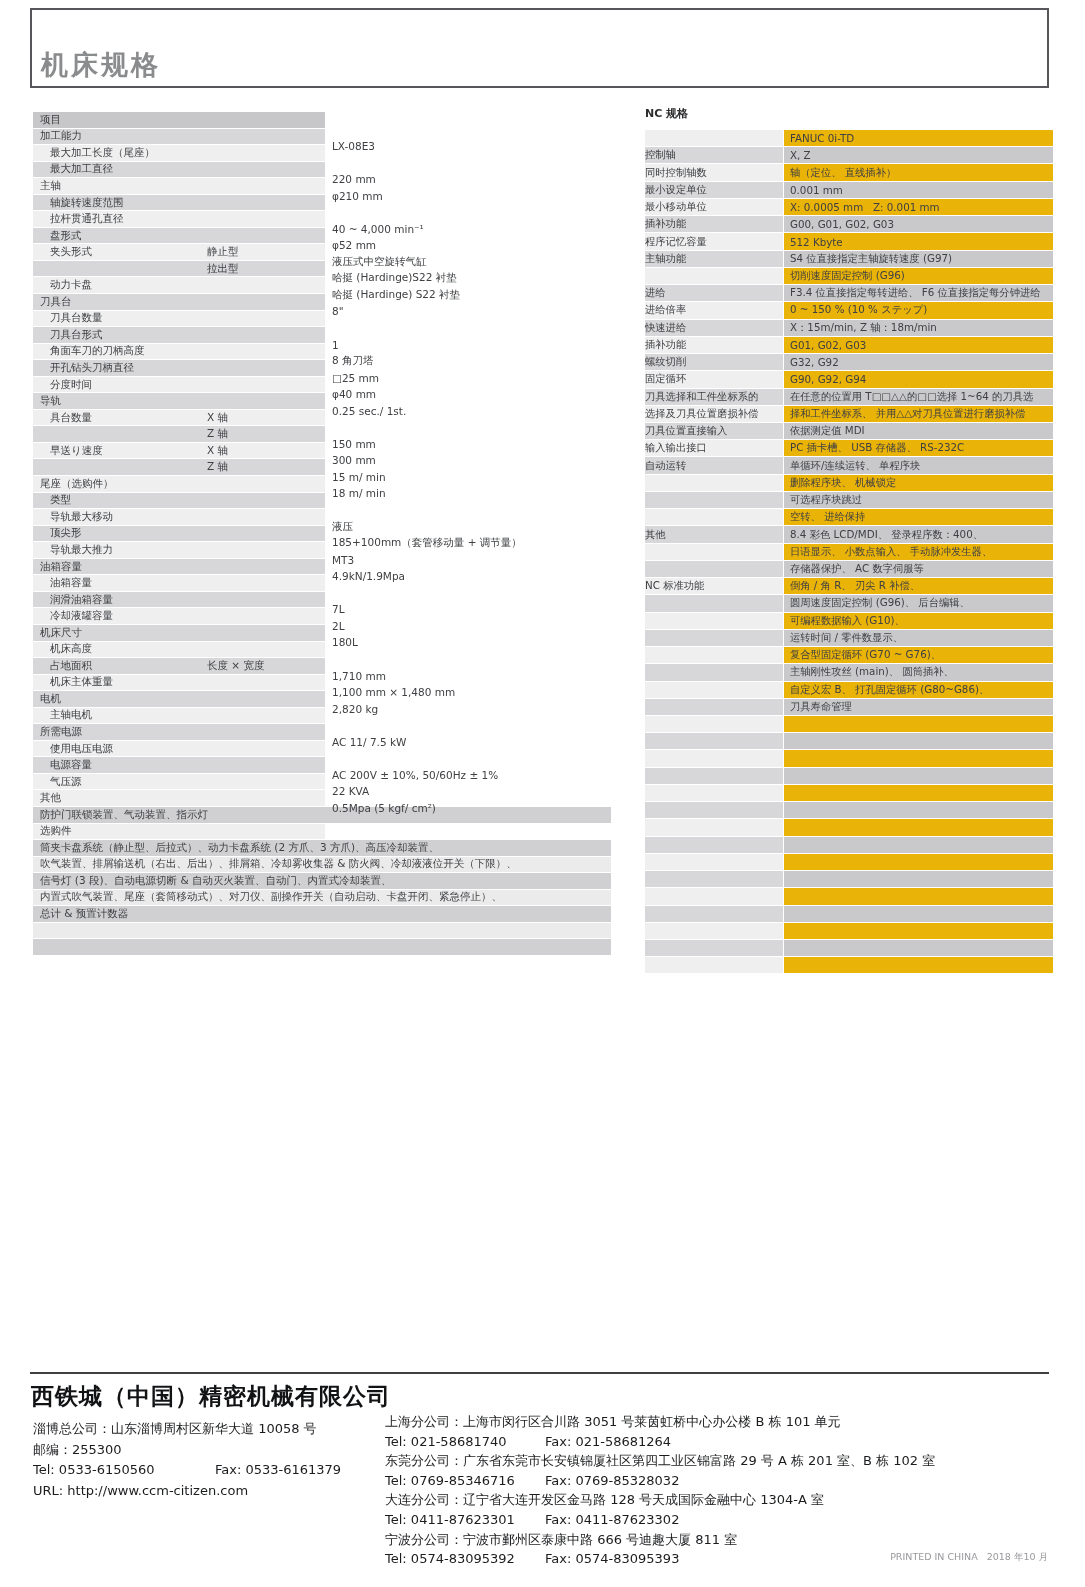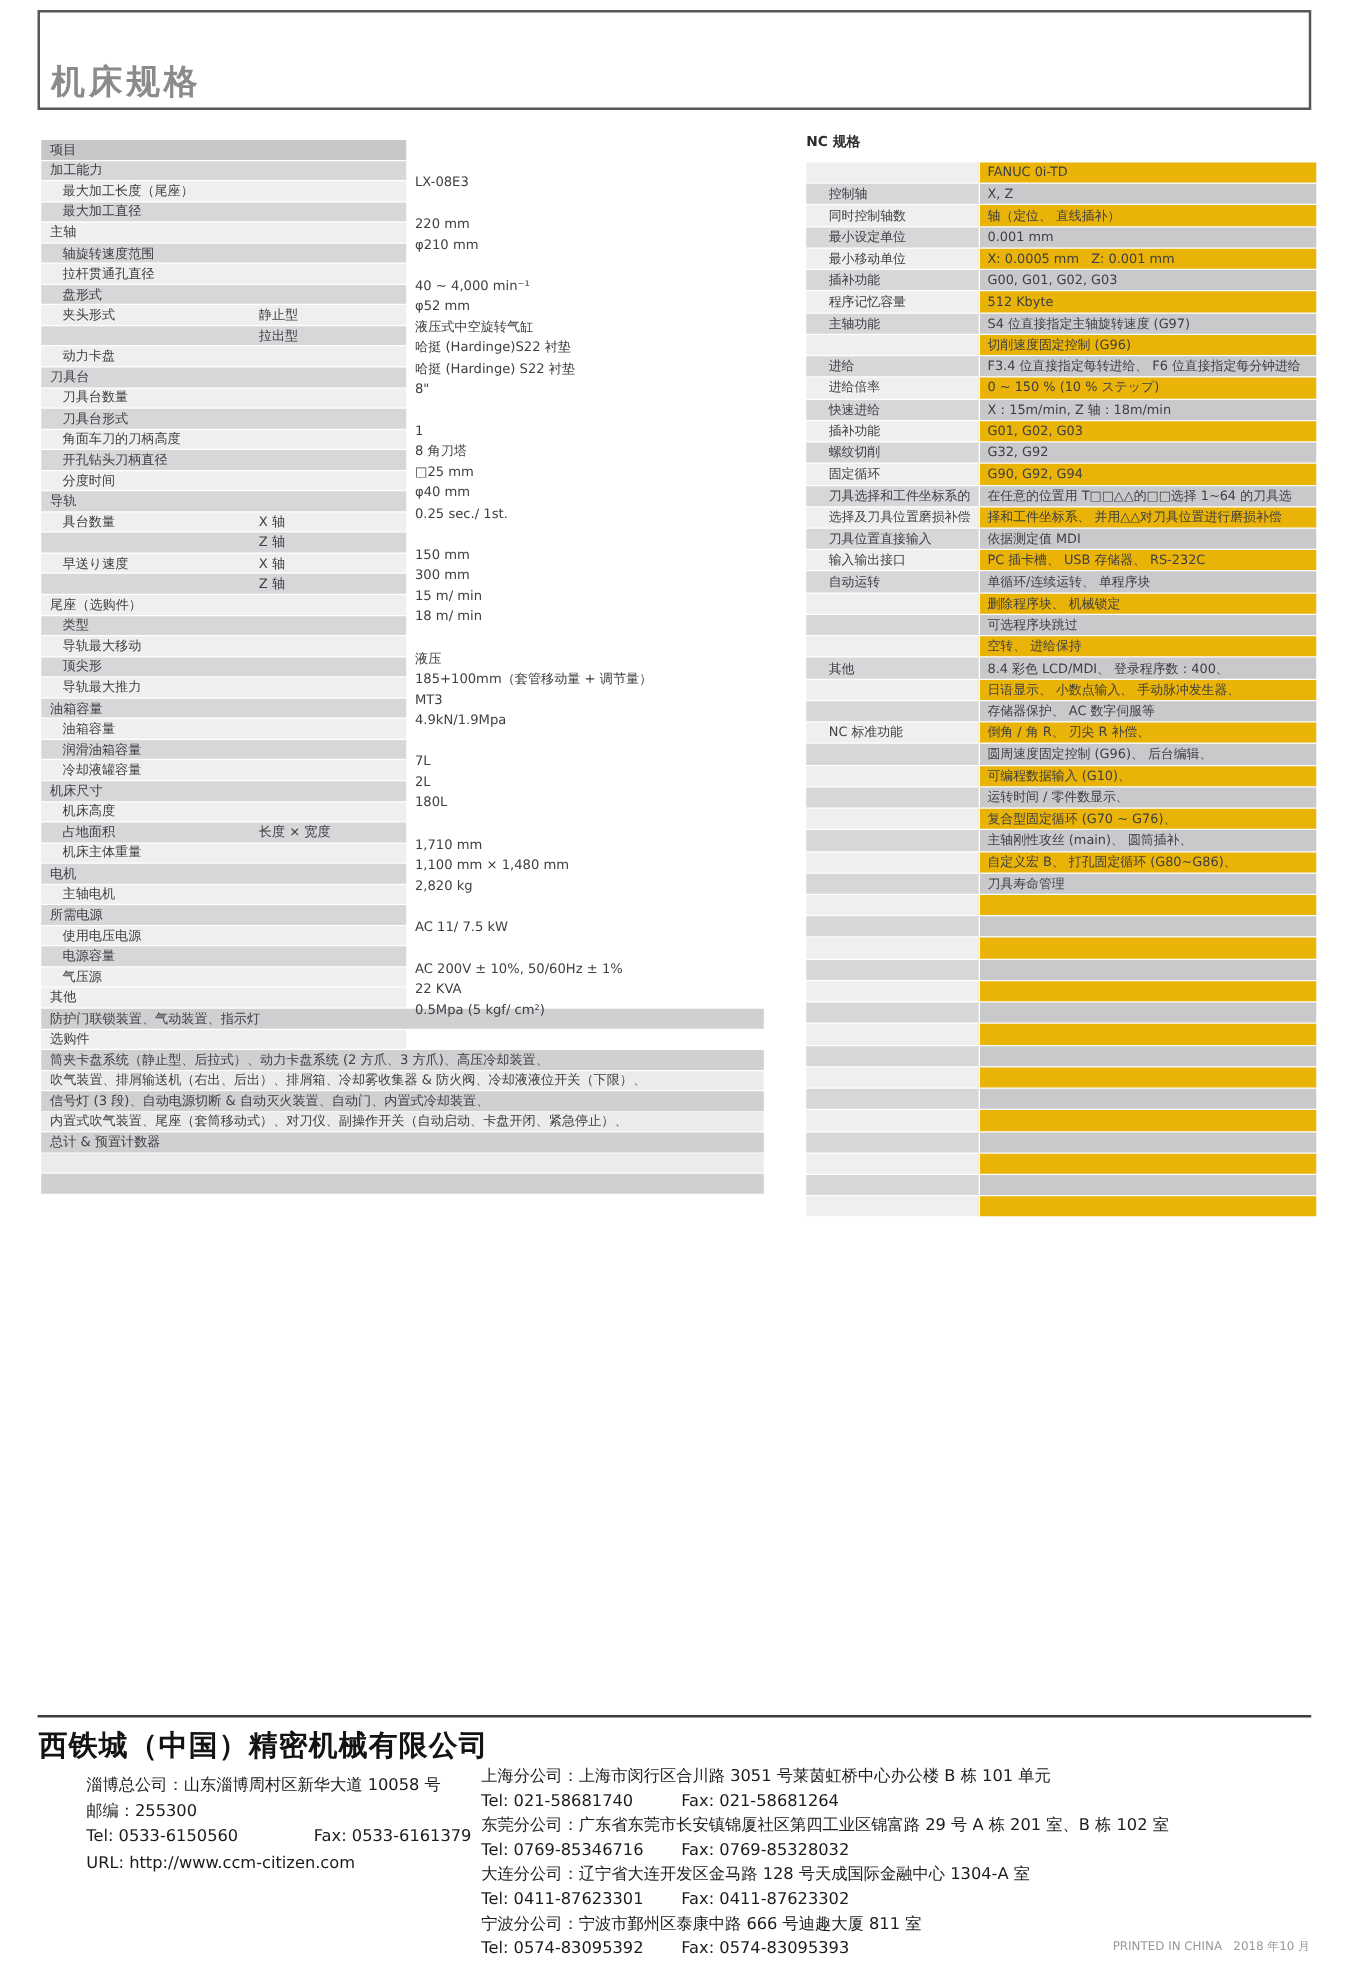--- a/index.html
+++ b/index.html
@@ -21,30 +21,30 @@
   .r-hdr  .cl{background:#c7c7c9;} .r-hdr  .cv{background:#bdbdc0;}
   .r-dark .cl{background:#d7d7d9;} .r-dark .cv{background:#c9c9cc;}
   .r-light .cl{background:#efeff0;} .r-light .cv{background:#dededf;}
   .fullrow.r-dark{background:#d0d0d2;}
   .fullrow.r-light{background:#ebebec;}
 
   
   #nc-title{position:absolute;left:645px;top:106px;font-size:11px;font-weight:bold;color:#2c2d2f;white-space:pre;}
   #nc-table{position:absolute;left:645px;top:130px;width:408px;}
   .nrow{display:flex;height:17.24px;box-sizing:border-box;border-bottom:1px solid #fff;font-size:10.3px;color:#3f4043;}
-  .nrow .cl{width:138px;display:flex;align-items:center;padding-left:18px;box-sizing:border-box;white-space:pre;}
+  .nrow .cl{width:138px;display:flex;align-items:center;padding-left:0;box-sizing:border-box;white-space:pre;}
   .nrow .cv{flex:1;display:flex;align-items:center;padding-left:6px;border-left:1px solid #fff;box-sizing:border-box;white-space:pre;overflow:visible;}
   .n-dark .cl{background:#d7d7d9;} .n-dark .cv{background:#c9c9cc;}
   .n-light .cl{background:#efeff0;} .n-light .cv{background:#eab308;}
 
   
   #footer-rule{position:absolute;left:30px;top:1372px;width:1019px;height:2px;background:#3e3f41;}
   #company-title{position:absolute;left:31px;top:1381px;font-size:23px;font-weight:bold;color:#121315;letter-spacing:1px;white-space:pre;}
   .addr-block{position:absolute;font-size:13px;color:#1b1c1e;}
-  #footer-left{left:33px;top:1419px;line-height:20.5px;margin-left:36px;}
+  #footer-left{left:33px;top:1419px;line-height:20.5px;}
   #footer-right{left:385px;top:1412px;line-height:19.6px;}
   .addrline{white-space:pre;}
   .telfax{display:flex;white-space:pre;}
   #footer-left .telfax .tel{width:182px;}
   #footer-right .telfax .tel{width:160px;}
   #printed-note{position:absolute;right:37px;top:1551px;font-size:9.5px;color:#98999c;white-space:pre;}
 </style>
 </head>
 <body>
 

